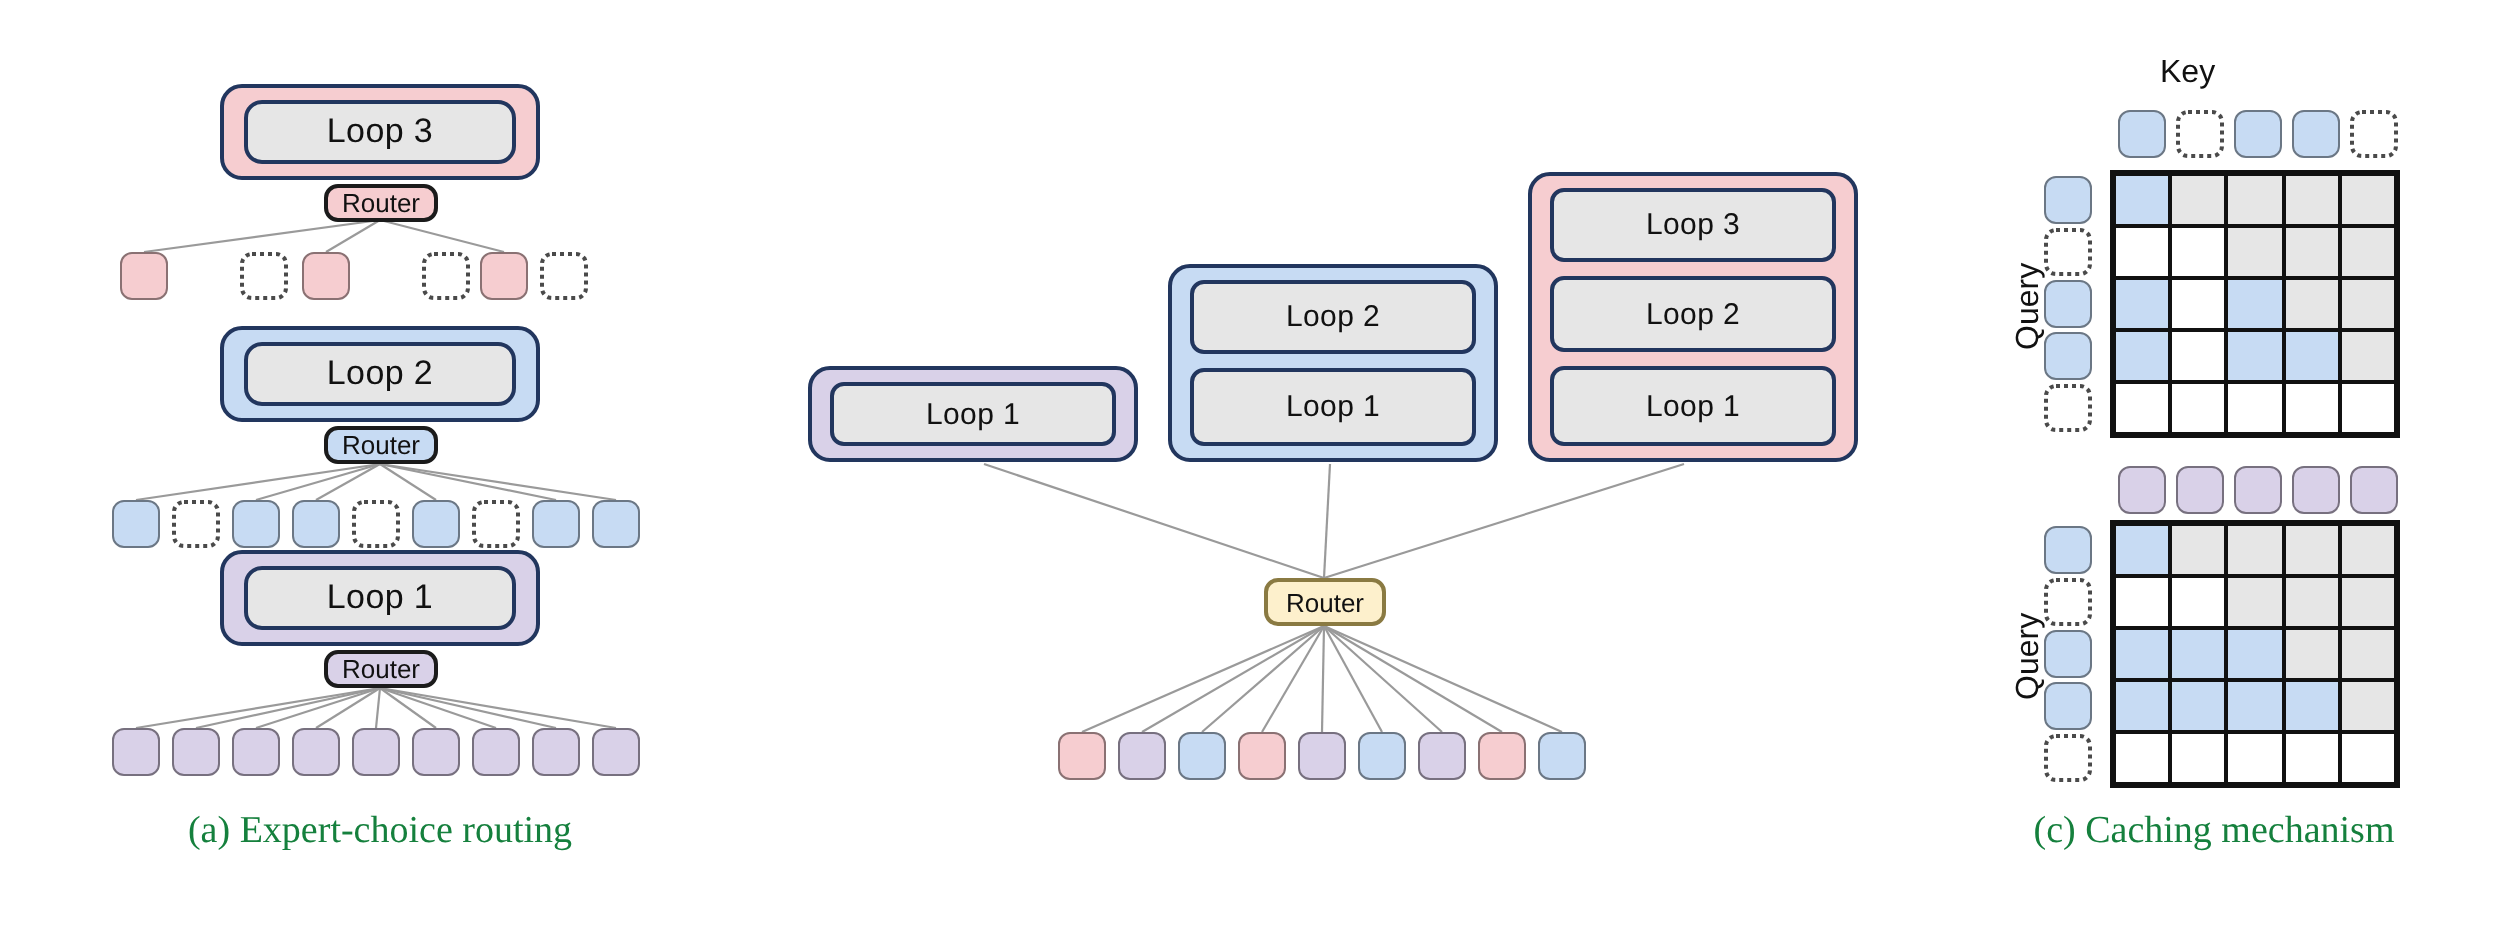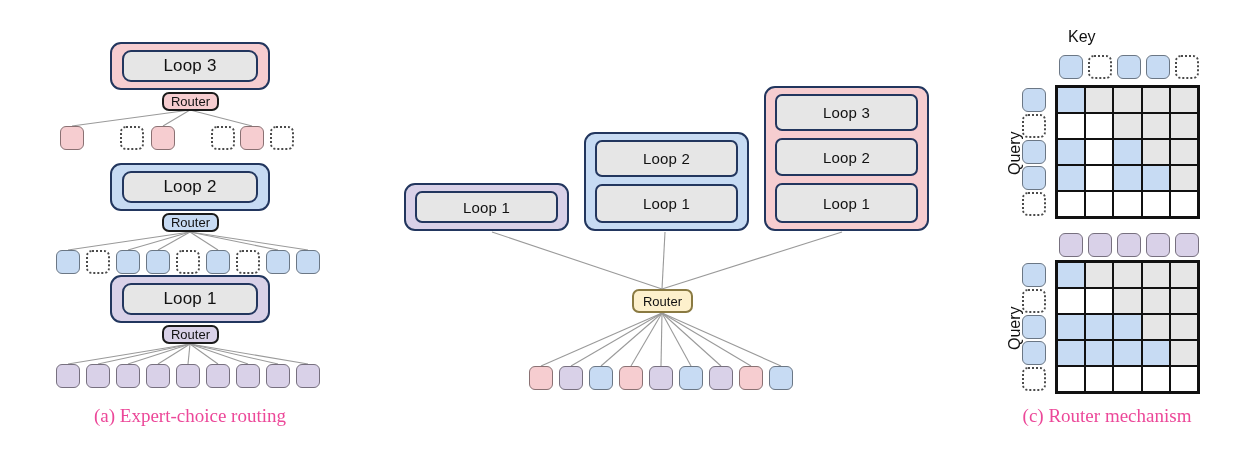--- a/index.html
+++ b/index.html
@@ -35,21 +35,21 @@
   .router.pink  {background:#f6cdd0;}
   .router.blue  {background:#c7dbf3;}
   .router.purple{background:#d9d1e8;}
   .router.yellow{background:#fdf0cc;border-color:#8a7a42;}
 
   
   svg.edges{position:absolute;left:0;top:0;width:1254px;height:464px;pointer-events:none;}
   svg.edges line{stroke:#9a9a9a;stroke-width:1.1;}
 
   
-  .caption{position:absolute;font-family:"Liberation Serif",serif;font-size:19px;color:#ec4899;
+  .caption{position:absolute;font-family:"Liberation Serif",serif;font-size:19px;color:#15803d;
            text-align:center;white-space:nowrap;}
 
   
   .matrix{position:absolute;box-sizing:border-box;border:2.2px solid #111;
           display:grid;grid-template-columns:repeat(5,1fr);grid-template-rows:repeat(5,1fr);}
   .cell{box-sizing:border-box;border:1.1px solid #111;}
   .cell.white{background:#ffffff;}
   .cell.grey {background:#e6e6e6;}
   .cell.blue {background:#c7dbf3;}
 
@@ -166,21 +166,21 @@
     <div class="tok purple" style="left:269px;top:366px;"></div>
     <div class="tok blue" style="left:299px;top:366px;"></div>
     <div class="tok purple" style="left:329px;top:366px;"></div>
     <div class="tok pink" style="left:359px;top:366px;"></div>
     <div class="tok blue" style="left:389px;top:366px;"></div>
 
   </div>
 
   <div class="abs" style="left:960px;top:0;width:294px;height:464px;">
 
-    <div class="axis-label" style="left:108px;top:28px;">Key</div>
+    <div class="axis-label" style="left:120px;top:28px;">Key</div>
 
     <div class="tok blue" style="left:99px;top:55px;"></div>
     <div class="tok dotted" style="left:128px;top:55px;"></div>
     <div class="tok blue" style="left:157px;top:55px;"></div>
     <div class="tok blue" style="left:186px;top:55px;"></div>
     <div class="tok dotted" style="left:215px;top:55px;"></div>
 
     <div class="axis-label vert" style="left:46px;top:175px;">Query</div>
 
     <div class="tok blue" style="left:62px;top:88px;"></div>
@@ -252,16 +252,16 @@
         <div class="cell blue"></div>
         <div class="cell blue"></div>
         <div class="cell grey"></div>
         <div class="cell white"></div>
         <div class="cell white"></div>
         <div class="cell white"></div>
         <div class="cell white"></div>
         <div class="cell white"></div>
       </div>
 
-    <div class="caption" style="left:0;top:405px;width:294px;">(c) Router mechanism</div>
+    <div class="caption" style="left:0;top:405px;width:294px;">(c) Caching mechanism</div>
   </div>
 
 </div>
 
 </body></html>

